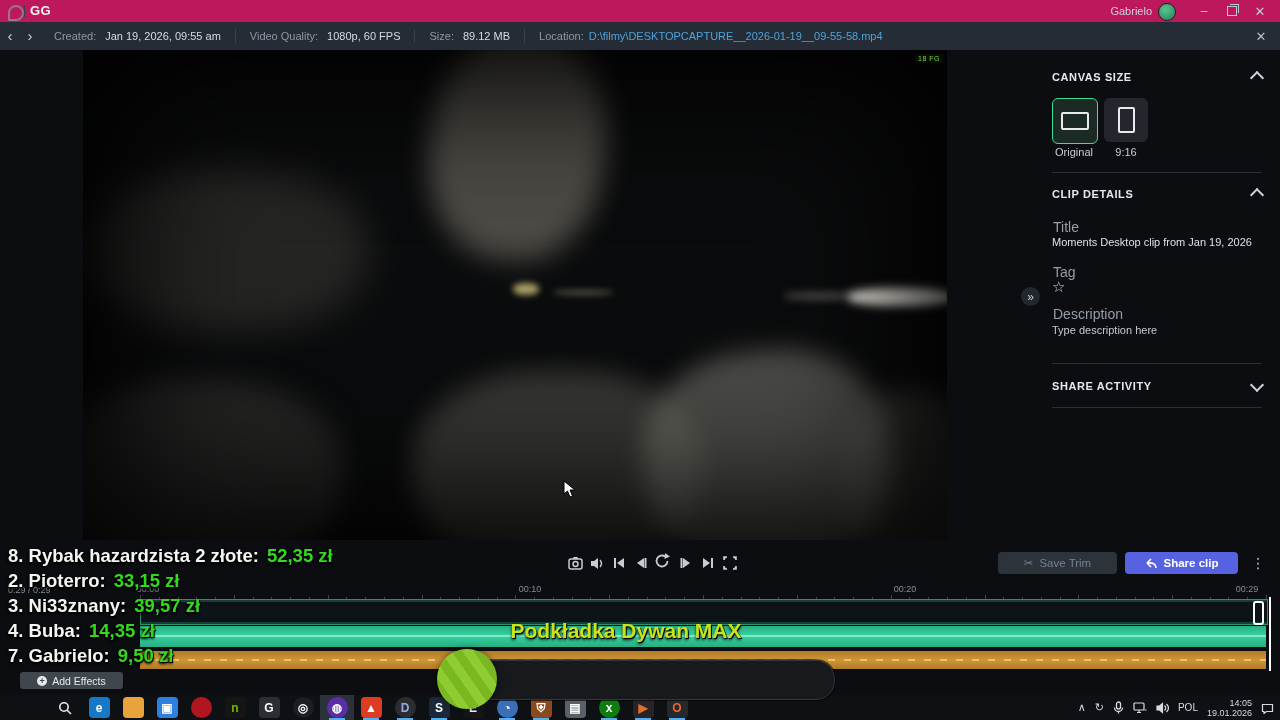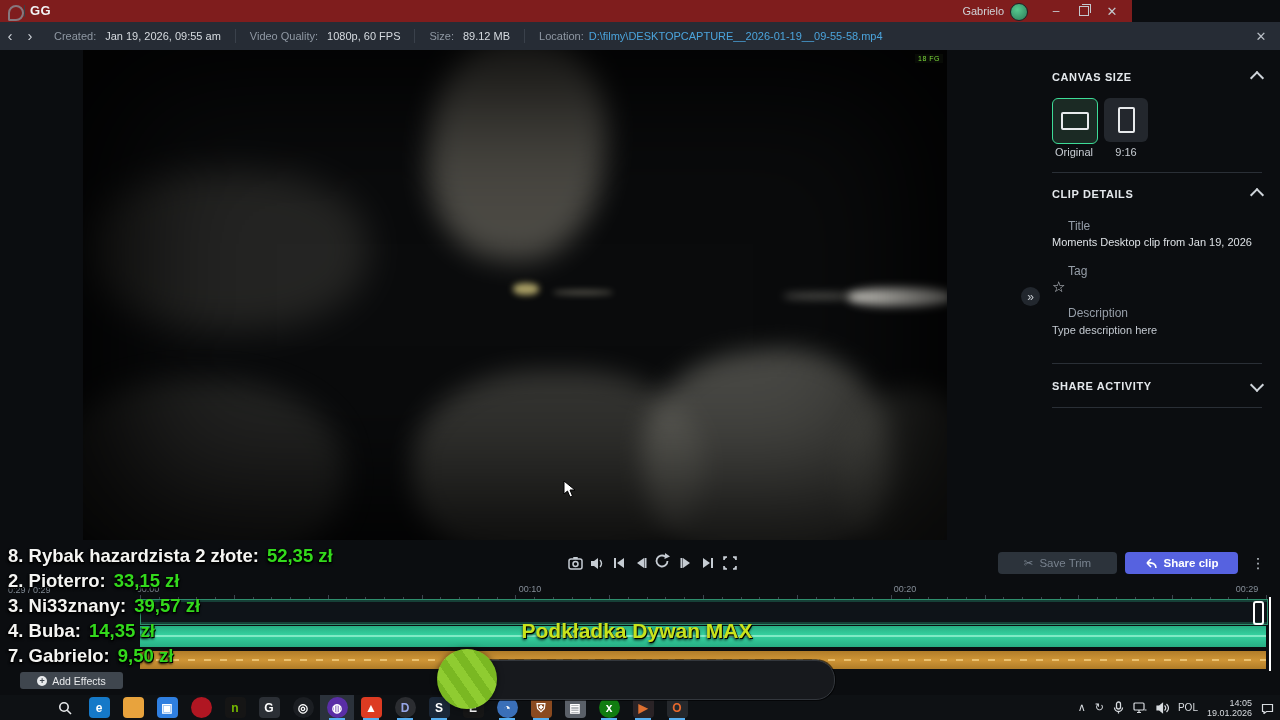--- a/index.html
+++ b/index.html
@@ -1,20 +1,20 @@
 <!DOCTYPE html>
 <html><head>
 <meta charset="utf-8">
 <style>
   html,body{margin:0;padding:0;width:1280px;height:720px;overflow:hidden;background:#0b0d10;
     font-family:"Liberation Sans",sans-serif;-webkit-font-smoothing:antialiased;}
   #app{position:absolute;inset:0;}
 
   
-  #titlebar{position:absolute;left:0;top:0;width:1132px;height:22px;background:#7f1d1d;z-index:30;}
+  #titlebar{position:absolute;left:0;top:0;width:1280px;height:22px;background:#be185d;z-index:30;}
   .ow-logo{position:absolute;left:8px;top:5px;width:12px;height:12px;border:2px solid #8a9097;border-radius:50% 50% 50% 10%;opacity:.8;}
   .tb-sep{position:absolute;left:24px;top:5px;width:1px;height:12px;background:#3a3f45;}
   .gg-logo{position:absolute;left:30px;top:3px;color:#f2f4f6;font-size:13px;font-weight:bold;letter-spacing:.5px;}
   .user-name{position:absolute;right:128px;top:5px;color:#cfd3d8;font-size:11px;}
   .avatar{position:absolute;right:104px;top:3px;width:16px;height:16px;border-radius:50%;
     background:radial-gradient(circle at 40% 35%,#57c98f,#2c7a58);border:1px solid #1d2125;}
   .win-btn{position:absolute;top:0;width:28px;height:22px;color:#c3c8cd;font-size:12px;display:flex;align-items:center;justify-content:center;}
   #btn-min{right:62px;} #btn-restore{right:34px;} #btn-close{right:6px;font-size:13px;}
   .restore-glyph{width:8px;height:8px;border:1px solid #c3c8cd;position:relative;}
   .restore-glyph:before{content:"";position:absolute;left:2px;top:-3px;width:8px;height:8px;border:1px solid #c3c8cd;border-left:none;border-bottom:none;}
@@ -51,21 +51,21 @@
   .sec-head{position:absolute;left:12px;font-size:11px;font-weight:bold;letter-spacing:.6px;color:#e4e8ec;}
   .chev{width:8px;height:8px;border-right:2px solid #cfd4da;border-bottom:2px solid #cfd4da;display:inline-block;}
   .chev.up{transform:rotate(-135deg);} .chev.down{transform:rotate(45deg);}
   .sec-chev{position:absolute;right:18px;}
   .tile{position:absolute;width:44px;height:44px;border-radius:6px;background:#23272d;display:flex;align-items:center;justify-content:center;}
   .tile.selected{background:#1b2a24;border:1.5px solid #3ddc97;}
   .rect-land{width:24px;height:14px;border:2px solid #e8eaec;border-radius:2px;}
   .rect-port{width:13px;height:22px;border:2px solid #e8eaec;border-radius:2px;}
   .tile-label{position:absolute;font-size:11px;color:#c9ced4;text-align:center;width:60px;}
   .divider{position:absolute;left:12px;width:210px;height:1px;background:#2a2f36;}
-  .fld-label{position:absolute;left:28px;font-size:12px;color:#969ea8;}
+  .fld-label{position:absolute;left:13px;font-size:14px;color:#969ea8;}
   .fld-value{position:absolute;left:12px;font-size:11px;color:#dde1e5;width:214px;}
   .star{position:absolute;left:12px;font-size:15px;color:#c9ced4;}
   #panel-collapse{position:absolute;left:1021px;top:287px;width:19px;height:19px;border-radius:50%;background:#22272e;
     color:#c9ced4;font-size:12px;display:flex;align-items:center;justify-content:center;z-index:12;}
 
   
   #controls{position:absolute;left:0;top:549px;width:1280px;height:28px;z-index:10;}
   .pc-btn{position:absolute;top:4px;width:20px;height:20px;display:flex;align-items:center;justify-content:center;}
   .pc-btn svg{stroke:#c6ccd3;fill:#c6ccd3;}
   #btn-savetrim{position:absolute;left:998px;top:3px;width:119px;height:22px;background:#2c333b;border-radius:4px;
@@ -92,21 +92,21 @@
   
   #add-effects{position:absolute;left:20px;top:672px;width:103px;height:17px;background:#3f464e;border-radius:3px;z-index:12;
     color:#e8eaec;font-size:10.5px;display:flex;align-items:center;justify-content:center;gap:5px;}
   .plus-circ{width:10px;height:10px;border-radius:50%;background:#e8eaec;color:#3f464e;font-size:9px;line-height:10px;text-align:center;font-weight:bold;}
 
   
   #overlay{position:absolute;inset:0;z-index:70;pointer-events:none;}
   .lb-row{position:absolute;left:8px;font-size:18.5px;font-weight:bold;white-space:nowrap;
     text-shadow:0 2px 3px rgba(0,0,0,.95),1px 1px 0 #000,-1px 1px 2px #000;}
   .lb-label{color:#f4f4f2;} .lb-amount{color:#33d91c;margin-left:8px;}
-  #banner{position:absolute;left:397px;top:619px;width:480px;text-align:center;font-size:21px;font-weight:bold;color:#c9e31c;
+  #banner{position:absolute;left:386px;top:619px;width:480px;text-align:center;font-size:21px;font-weight:bold;color:#c9e31c;
     text-shadow:0 2px 3px rgba(0,0,0,.95),1px 1px 0 #000;}
   #goal-pill{position:absolute;left:455px;top:660px;width:378px;height:38px;border-radius:19px;background:#17191d;
     border:1px solid #33373d;box-shadow:0 0 0 1px rgba(0,0,0,.6);}
   #goal-circle{position:absolute;left:437px;top:649px;width:60px;height:60px;border-radius:50%;
     background:repeating-linear-gradient(55deg,#8fcc31 0 9px,#7ab822 9px 18px);box-shadow:0 0 6px rgba(0,0,0,.5);}
   #goal-text{position:absolute;left:505px;top:667px;width:330px;text-align:center;font-size:19px;font-weight:bold;white-space:nowrap;}
   .g-red{color:#f03a2e;} .g-z{color:#cbe32a;margin:0 6px;} .g-cyan{color:#64c7ea;} .g-mag{color:#c43bcf;margin-left:7px;}
 
   
   #taskbar{position:absolute;left:0;top:695px;width:1280px;height:25px;background:#0e1114;z-index:60;}

